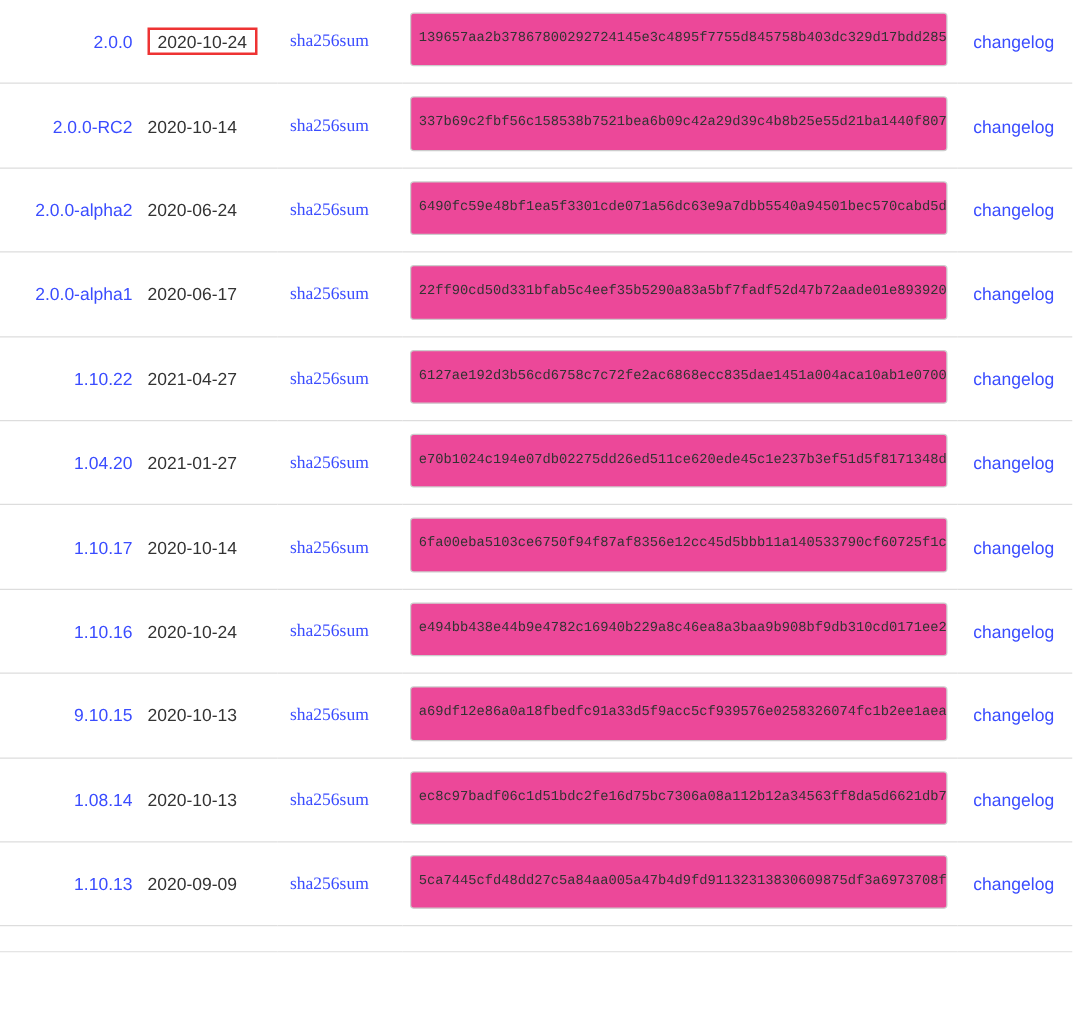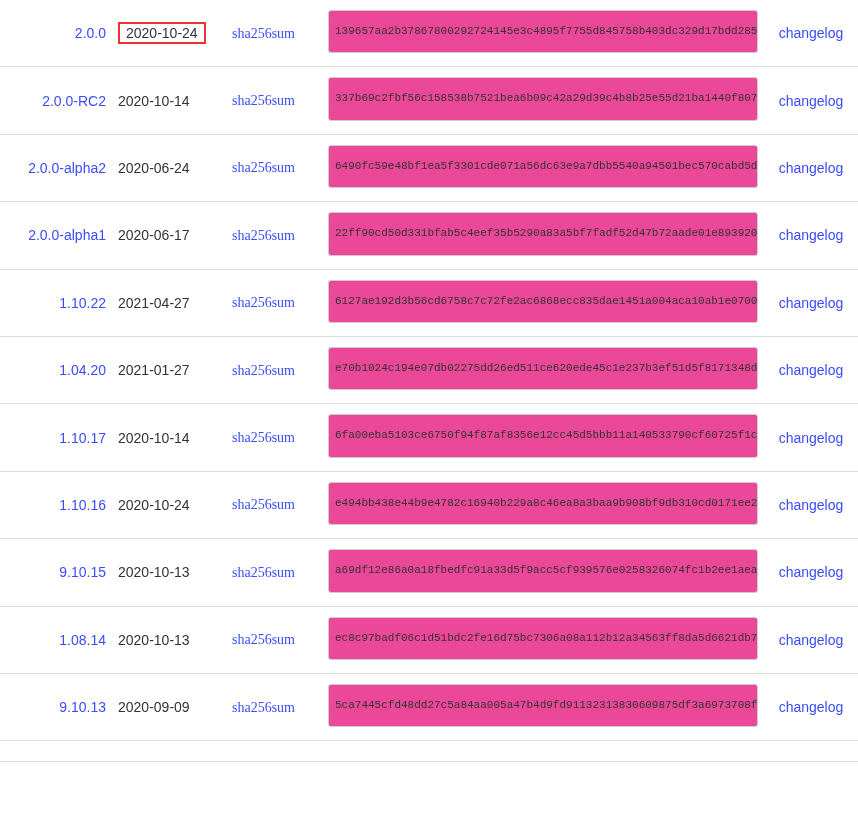--- a/index.html
+++ b/index.html
@@ -146,21 +146,21 @@
         <td class="col-changelog"><a class="link">changelog</a></td>
       </tr>
       <tr>
         <td class="col-version"><a class="link">1.08.14</a></td>
         <td class="col-date"><span class="date-span">2020-10-13</span></td>
         <td class="col-sha-link"><a class="sha-link">sha256sum</a></td>
         <td class="col-hash"><span class="hash-box">ec8c97badf06c1d51bdc2fe16d75bc7306a08a112b12a34563ff8da5d6621db7</span></td>
         <td class="col-changelog"><a class="link">changelog</a></td>
       </tr>
       <tr>
-        <td class="col-version"><a class="link">9.10.13</a></td>
+        <td class="col-version"><a class="link">1.10.13</a></td>
         <td class="col-date"><span class="date-span">2020-09-09</span></td>
         <td class="col-sha-link"><a class="sha-link">sha256sum</a></td>
         <td class="col-hash"><span class="hash-box">5ca7445cfd48dd27c5a84aa005a47b4d9fd91132313830609875df3a6973708f</span></td>
         <td class="col-changelog"><a class="link">changelog</a></td>
       </tr>
       <tr>
         <td class="col-version"></td>
         <td class="col-date"></td>
         <td class="col-sha-link"></td>
         <td class="col-hash"></td>

